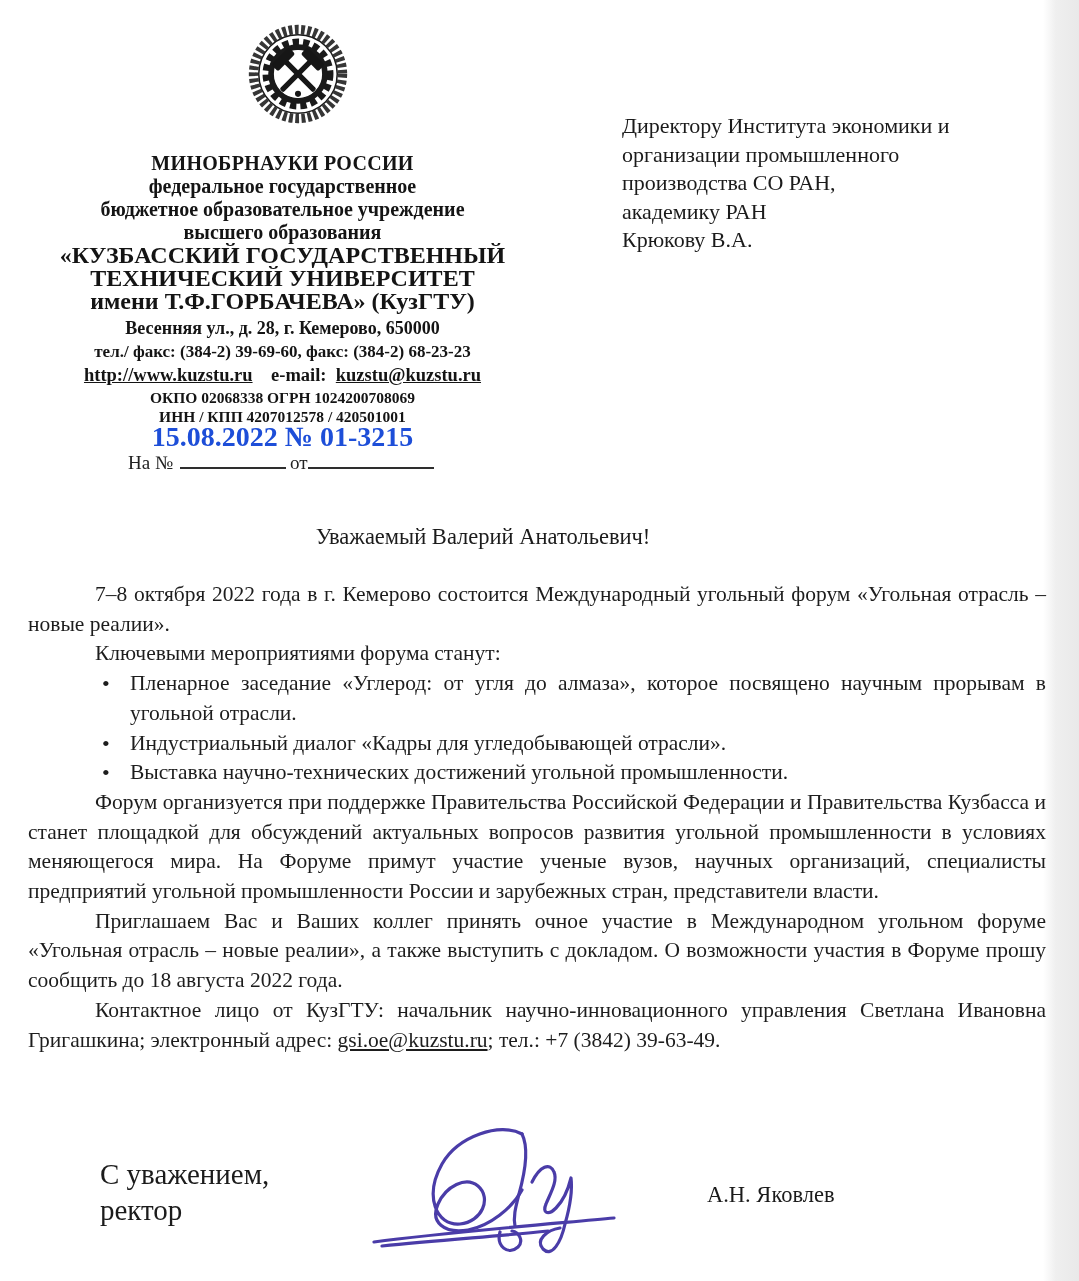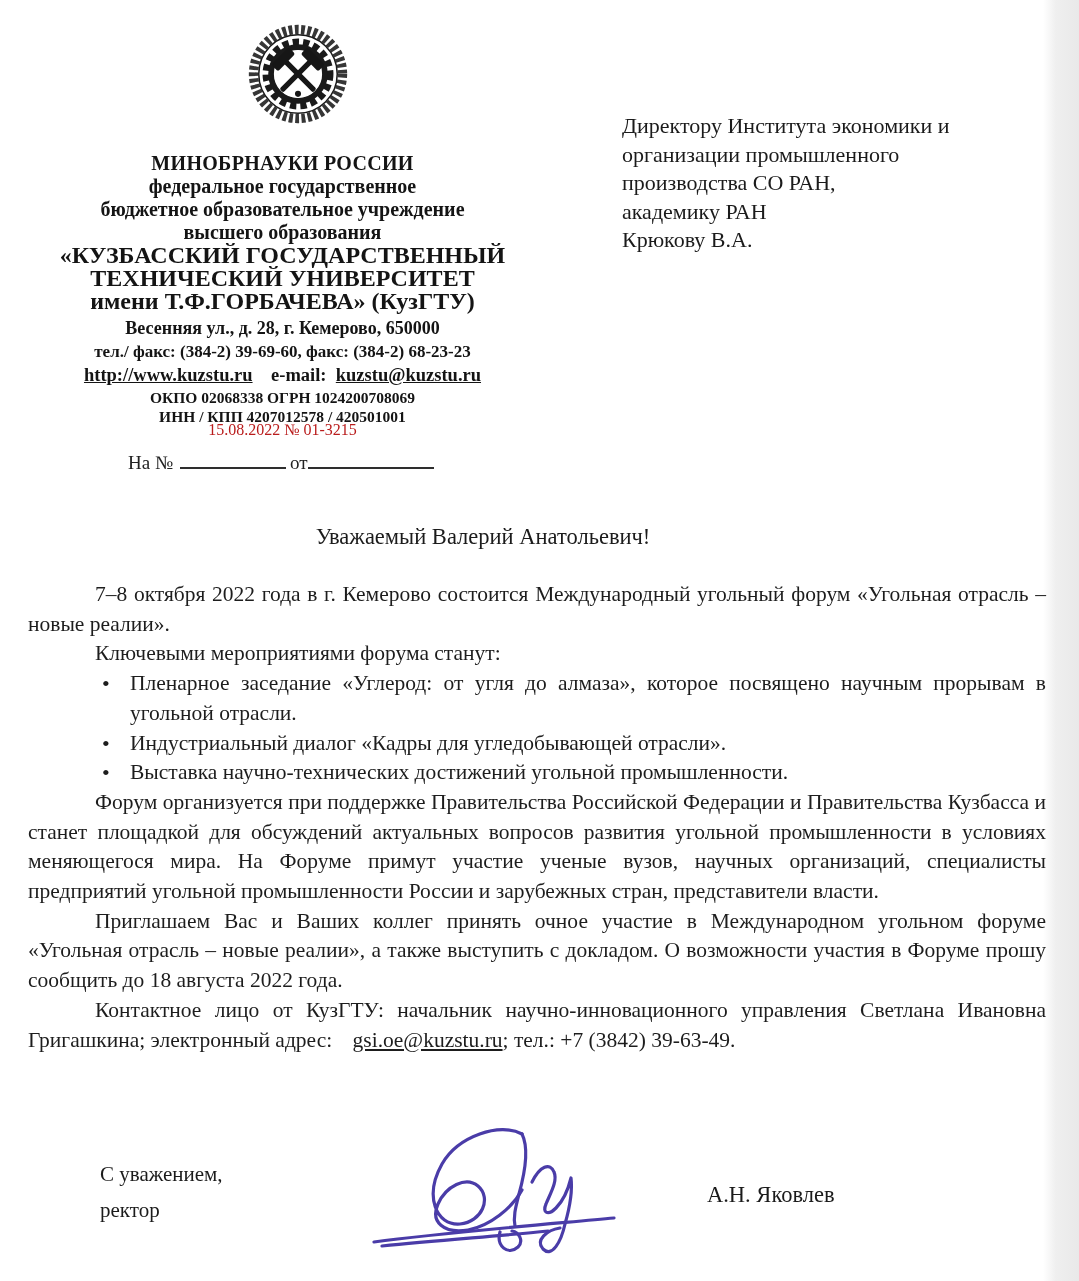--- a/index.html
+++ b/index.html
@@ -29,21 +29,21 @@
   .lh-org      { font-size: 20px; line-height: 23px; }
   .lh-univ     { font-size: 24px; line-height: 23px; }
   .lh-addr     { font-size: 18px;  line-height: 24px; margin-top: 3px; }
   .lh-phone    { font-size: 17px;  line-height: 24px; }
   .lh-web      { font-size: 18.5px; line-height: 23px; }
   .lh-web .u   { text-decoration: underline; }
   .lh-codes    { font-size: 15.5px; line-height: 16px; margin-top: 3px; }
   
   .ref-date {
     position: absolute; left: 25px; top: 421px; width: 515px;
-    text-align: center; font-size: 16px; color: #b91c1c; font-weight: normal;
+    text-align: center; font-size: 28px; color: #1d4ed8; font-weight: bold;
   }
   .ref-reply {
     position: absolute; left: 128px; top: 452px; font-size: 19px; color: #222;
     white-space: nowrap;
   }
   .rule {
     display: inline-block; border-bottom: 2px solid #2e2e2e; height: 17px;
     vertical-align: baseline;
   }
   .rule-1 { width: 106px; margin-left: 7px; }
@@ -63,25 +63,25 @@
     position: absolute; left: 28px; top: 580px; width: 1018px;
     font-size: 21.5px; line-height: 29.7px; text-align: justify; color: #1d1d1d;
   }
   .body-text p { text-indent: 67px; margin: 0; }
   .body-text ul { list-style: none; margin: 0; padding: 0; }
   .body-text li { position: relative; padding-left: 102px; text-align: justify; }
   .body-text li::before {
     content: "\2022"; position: absolute; left: 74px; top: 0;
     font-size: 22px;
   }
-  .email-u { text-decoration: underline; margin-left: 15px; }
+  .email-u { text-decoration: underline; }
   
   .closing-left {
     position: absolute; left: 100px; top: 1156px;
-    font-size: 21px; line-height: 36px; color: #1b1b1b;
+    font-size: 29px; line-height: 36px; color: #1b1b1b;
   }
   .signer {
     position: absolute; left: 707px; top: 1182px;
     font-size: 22.5px; color: #1b1b1b;
   }
   .signature { position: absolute; left: 370px; top: 1120px; width: 250px; height: 145px; }
 </style>
 </head>
 <body>
 

